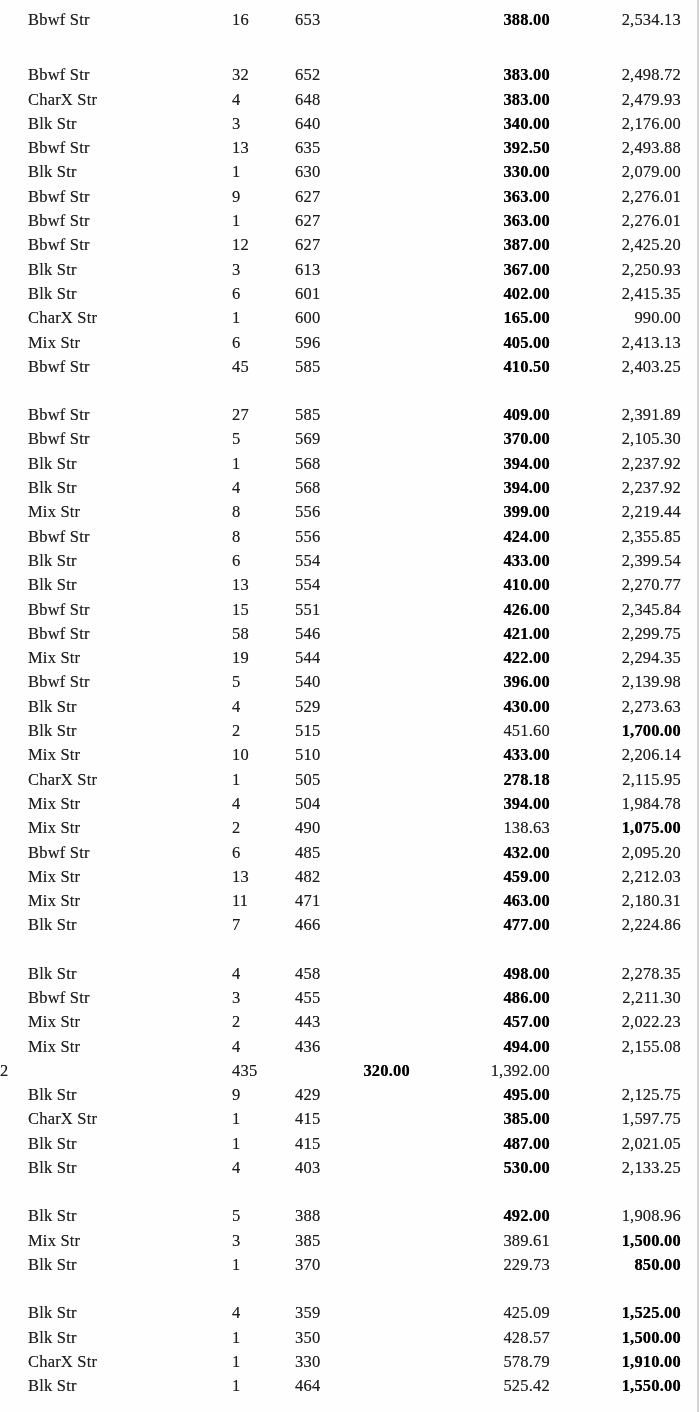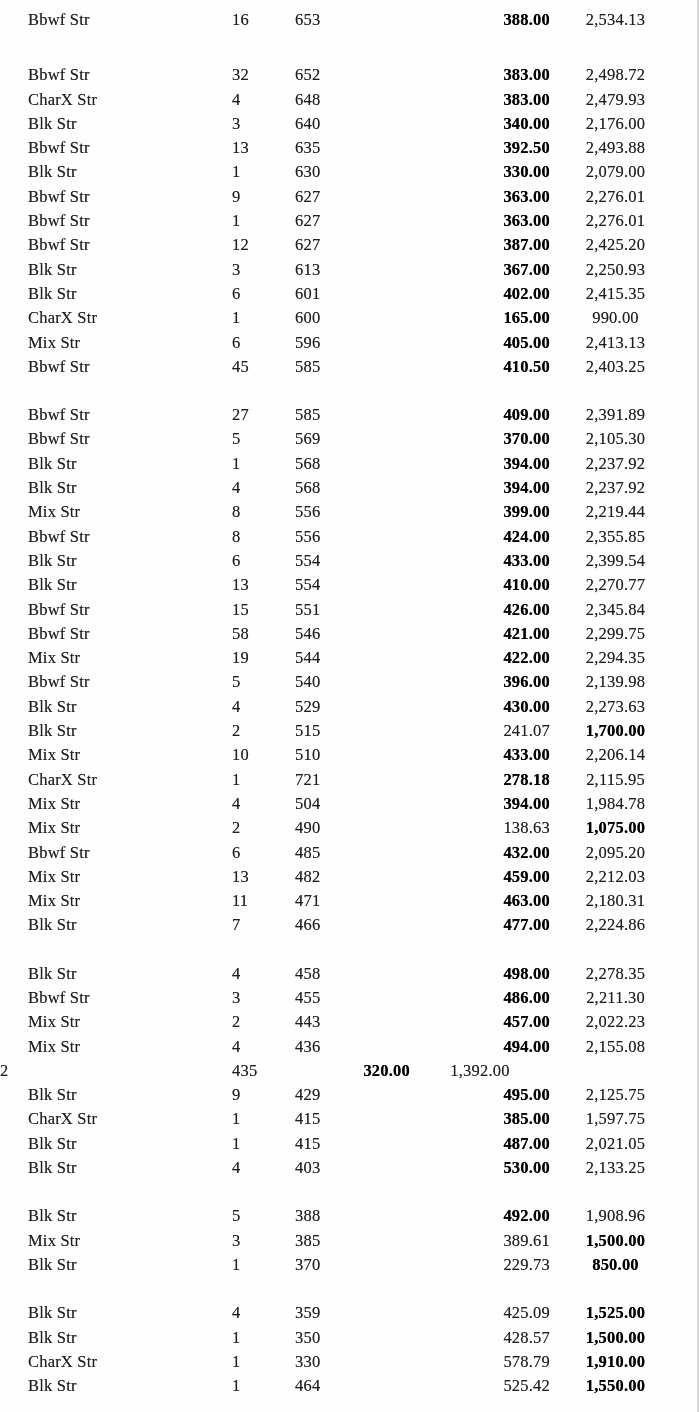--- a/index.html
+++ b/index.html
@@ -44,21 +44,21 @@
     line-height: 24.3px;
     height: 24.3px;
     font-size: 16.5px;
     letter-spacing: 0.2px;
   }
   .c { white-space: nowrap; overflow: visible; }
   .c.type   { text-align: left; padding-left: 28px; }
   .c.head   { text-align: left; }
   .c.weight { text-align: left; }
   .c.price  { text-align: right; }
-  .c.amount { text-align: center; }
+  .c.amount { text-align: right; }
   .c.bold   { font-weight: bold; color: #000000; }
   
   .c { text-shadow: 0 0 0.4px rgba(30,30,30,0.55); }
   .c.bold { text-shadow: 0 0 0.6px rgba(0,0,0,0.75); }
 </style>
 </head>
 <body>
 
 <div class="page">
   <div class="table" id="sale-table">
@@ -305,38 +305,38 @@
     <span class="c weight">529</span>
     <span class="c price bold">430.00</span>
     <span class="c amount">2,273.63</span>
     <span class="c margin"></span>
   </div>
 
   <div class="row">
     <span class="c type">Blk Str</span>
     <span class="c head">2</span>
     <span class="c weight">515</span>
-    <span class="c price">241.07</span>
+    <span class="c price">451.60</span>
     <span class="c amount bold">1,700.00</span>
     <span class="c margin"></span>
   </div>
 
   <div class="row">
     <span class="c type">Mix Str</span>
     <span class="c head">10</span>
     <span class="c weight">510</span>
     <span class="c price bold">433.00</span>
     <span class="c amount">2,206.14</span>
     <span class="c margin"></span>
   </div>
 
   <div class="row">
     <span class="c type">CharX Str</span>
     <span class="c head">1</span>
-    <span class="c weight">721</span>
+    <span class="c weight">505</span>
     <span class="c price bold">278.18</span>
     <span class="c amount">2,115.95</span>
     <span class="c margin"></span>
   </div>
 
   <div class="row">
     <span class="c type">Mix Str</span>
     <span class="c head">4</span>
     <span class="c weight">504</span>
     <span class="c price bold">394.00</span>

